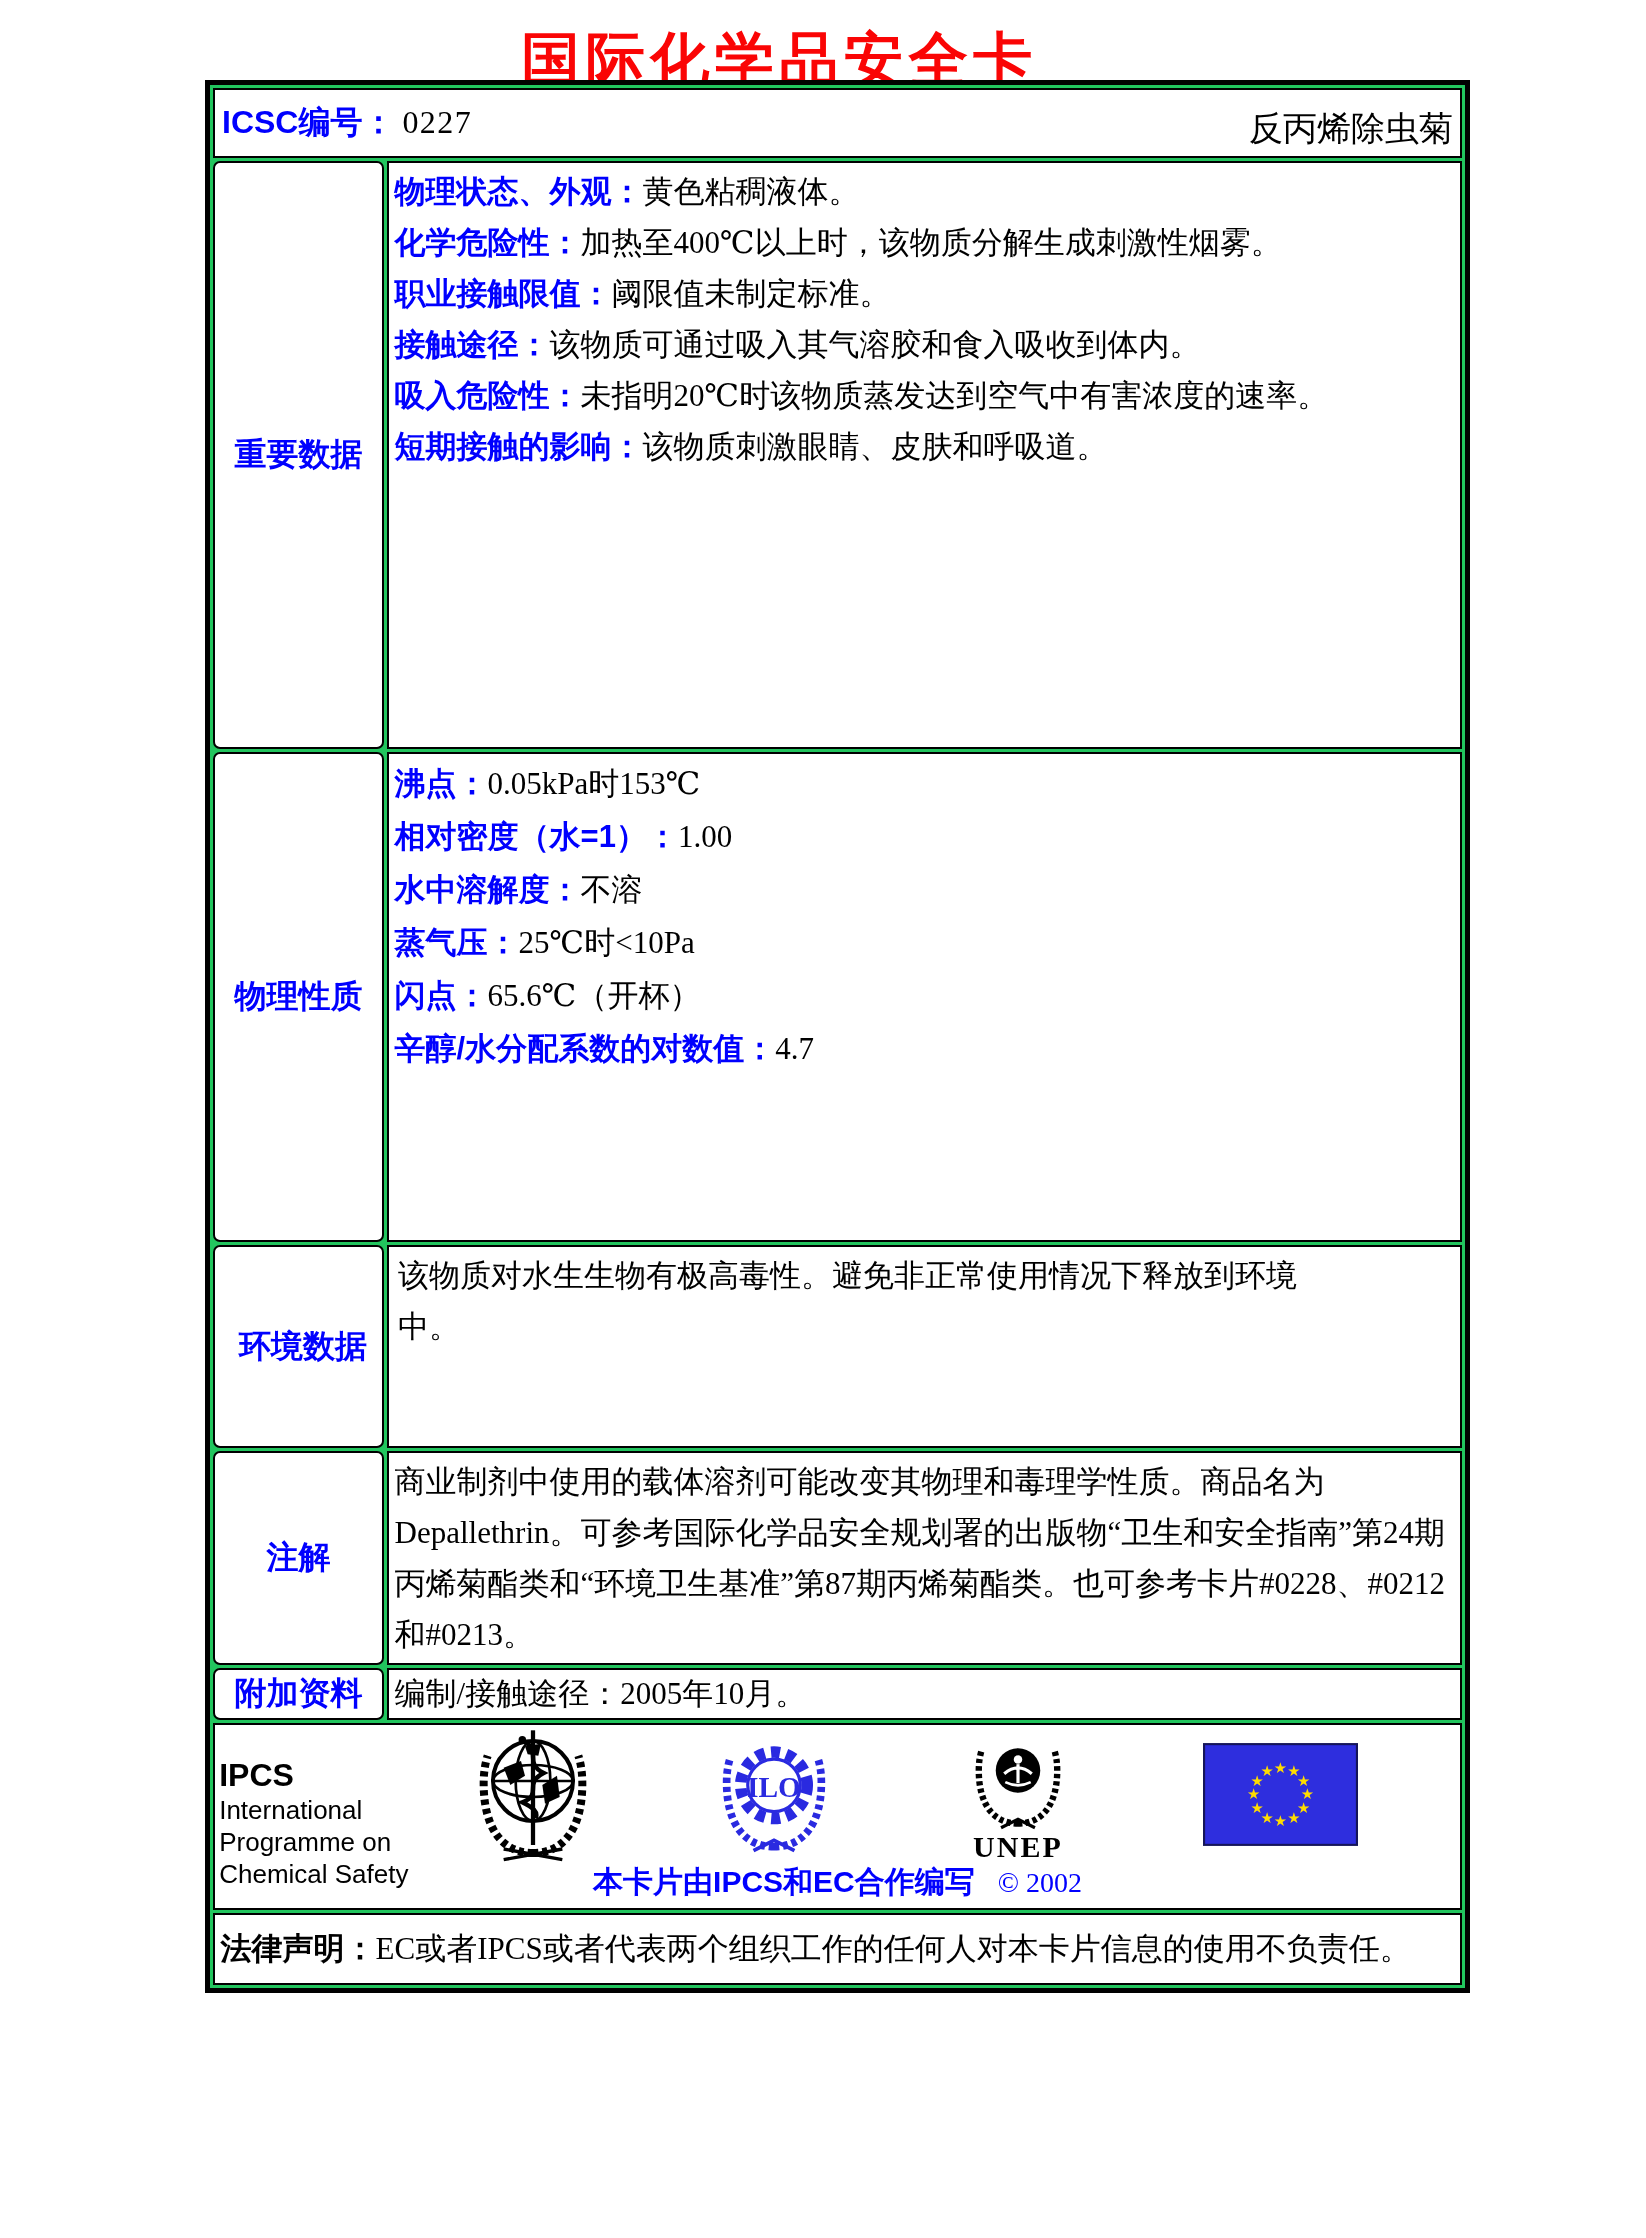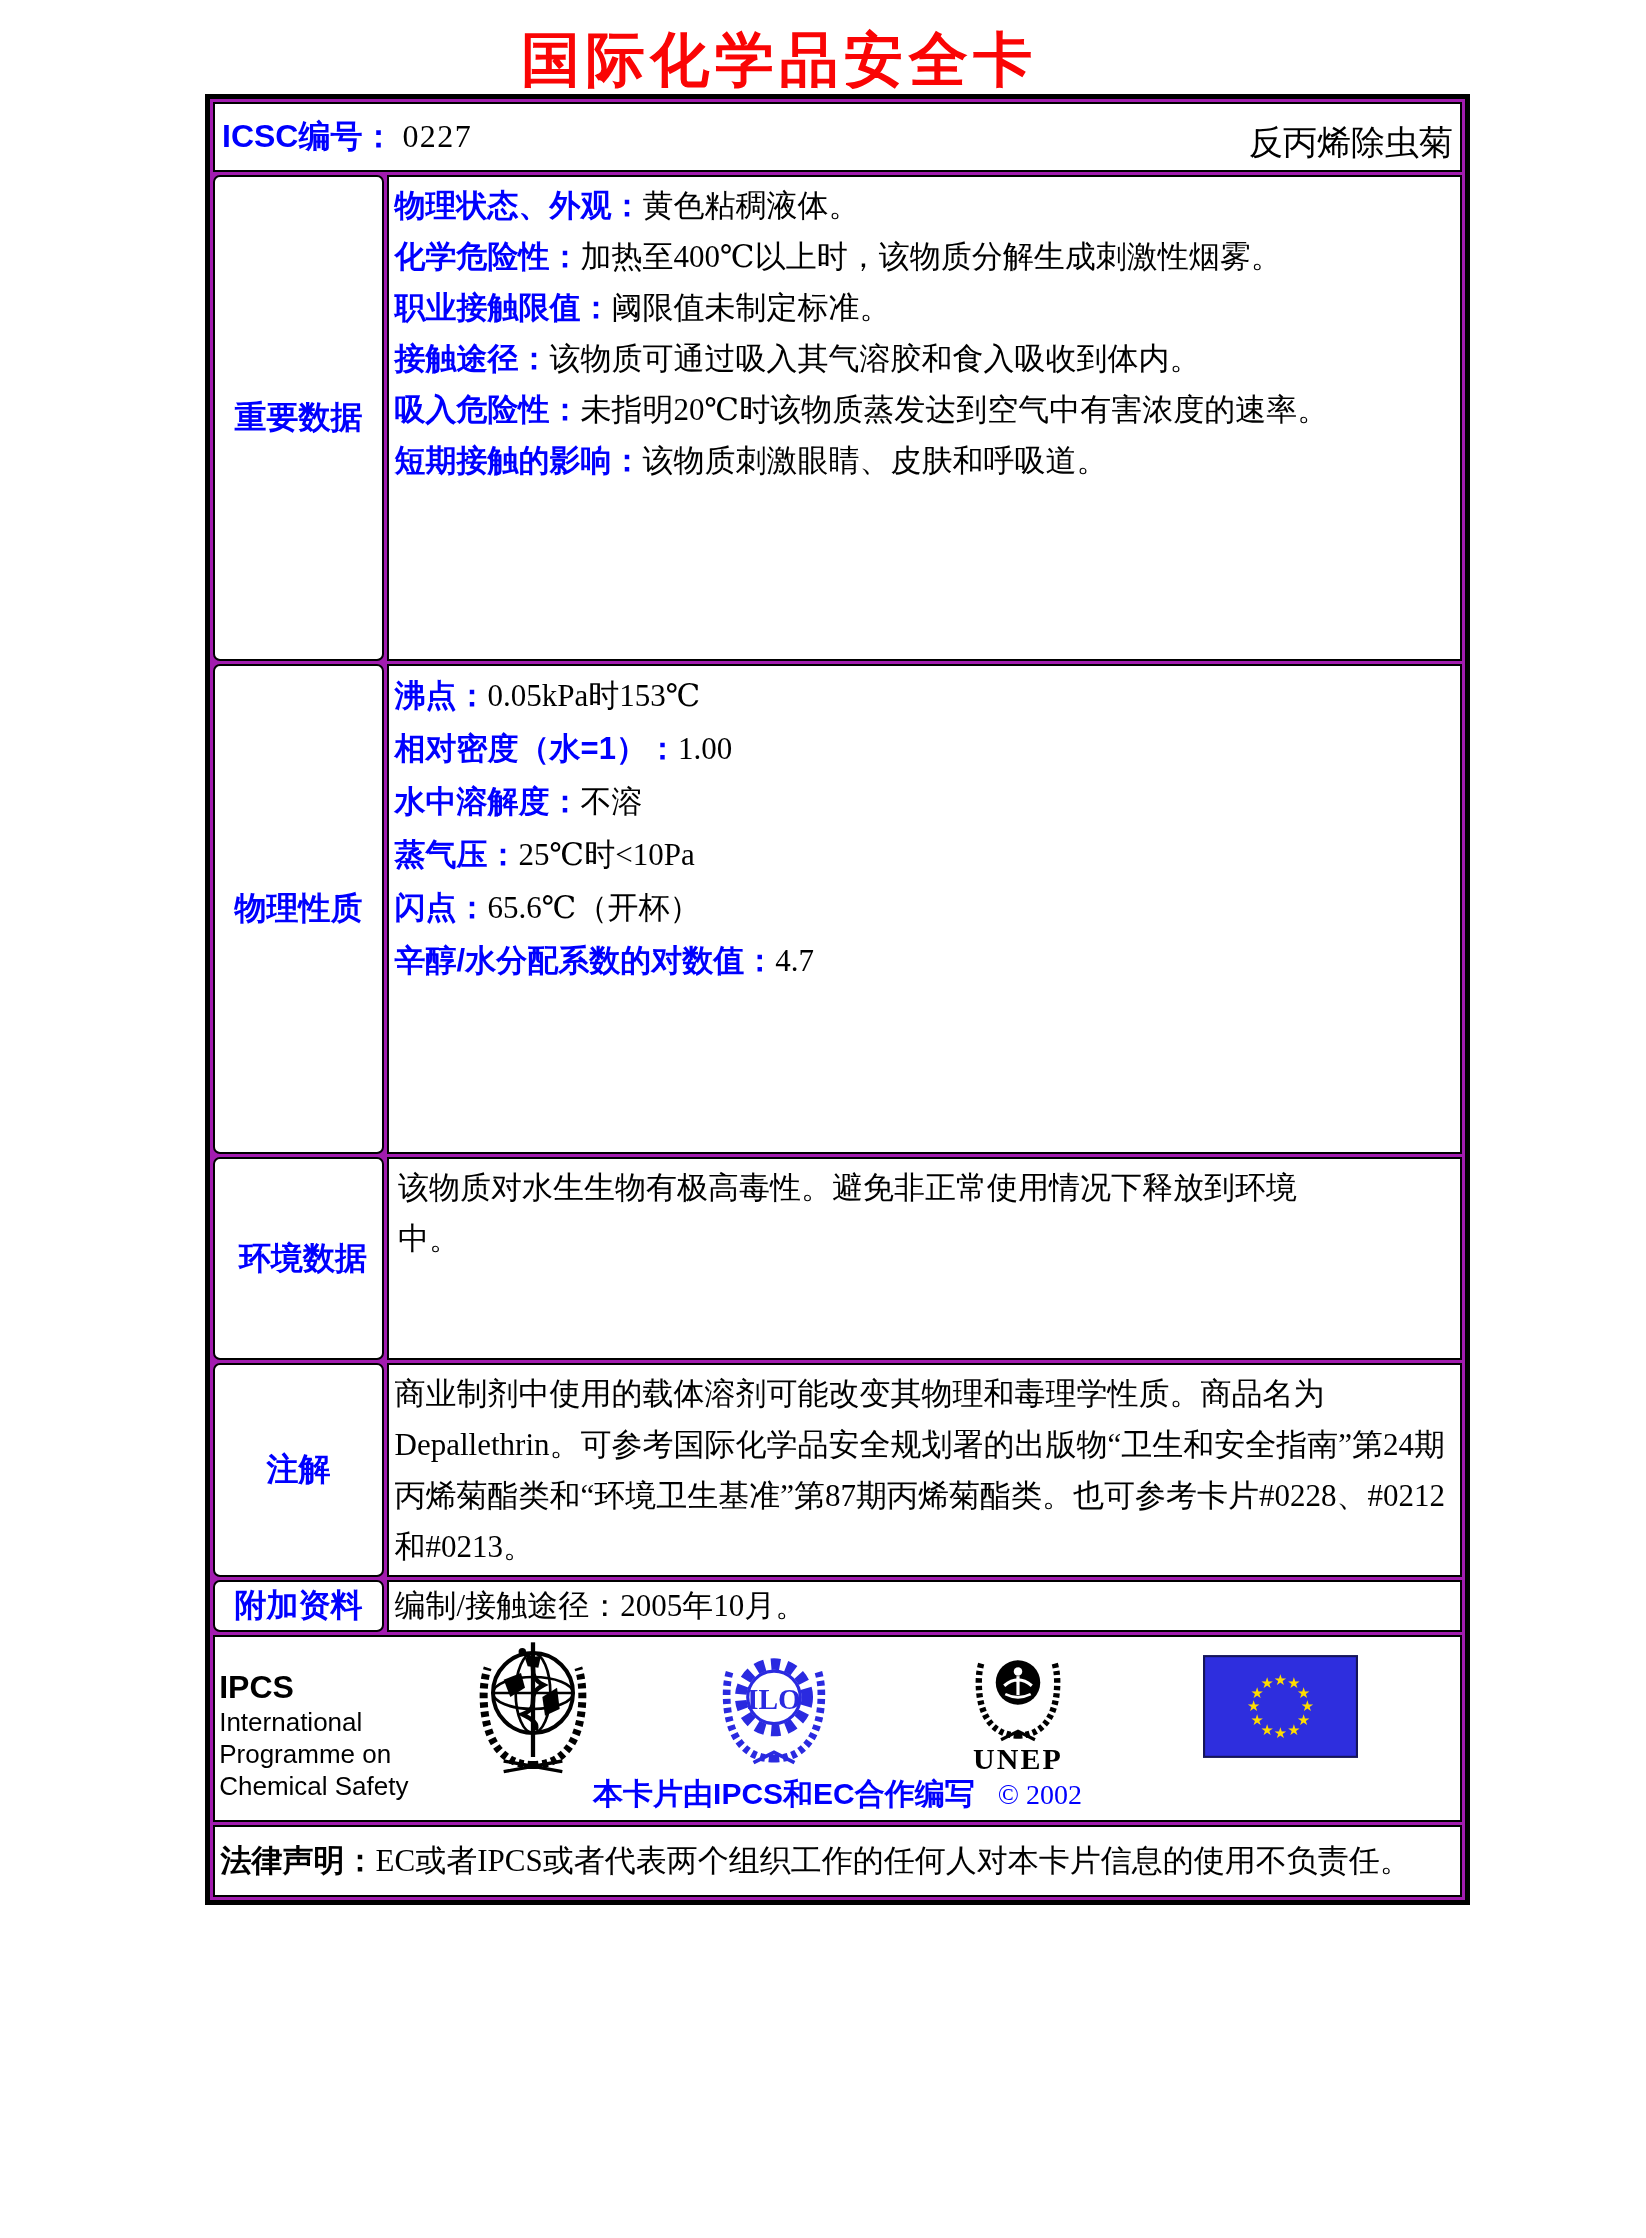--- a/index.html
+++ b/index.html
@@ -15,25 +15,25 @@
   .page-title {
     position:absolute; top:21px; left:0; width:1559px;
     text-align:center;
     font-size:59px; font-weight:900; letter-spacing:5.6px;
     color:#fa0505;
     font-family:"DejaVu Serif","Liberation Serif",serif;
   }
 
   
   table.card {
-    position:absolute; left:205px; top:94px;
+    position:absolute; left:205px; top:80px;
     width:1265px;
     border:5.6px solid #000;
     border-collapse:separate; border-spacing:3.5px;
-    background:#a21caf;
+    background:#22c55e;
     table-layout:fixed;
   }
   col.col-label { width:171px; }
   td {
     border:2.8px solid #000;
     background:#fff;
     box-sizing:border-box;
     padding:0;
     overflow:hidden;
   }
@@ -66,21 +66,21 @@
   .icsc-flex { display:flex; justify-content:space-between; height:100%; }
   .icsc-left { align-self:center; font-size:32px; white-space:nowrap; }
   .icsc-left .num { color:#000; letter-spacing:1.4px; }
   .chemical-name {
     align-self:flex-end; padding-bottom:4.2px;
     font-size:34px; color:#000; white-space:nowrap;
   }
 
   
   td.row-header    { height:70px; }
-  td.row-important { height:486px; }
+  td.row-important { height:588px; }
   td.row-physical  { height:490px; }
   td.row-env       { height:203px;padding-left:9px; }
   td.row-notes     { height:203px; }
   td.row-add       { height:52px; vertical-align:middle; }
   td.row-logos     { height:187px; position:relative; }
   td.row-legal     { height:72px; vertical-align:middle; }
 
   .single-line { font-size:31px; color:#000; }
 
   

